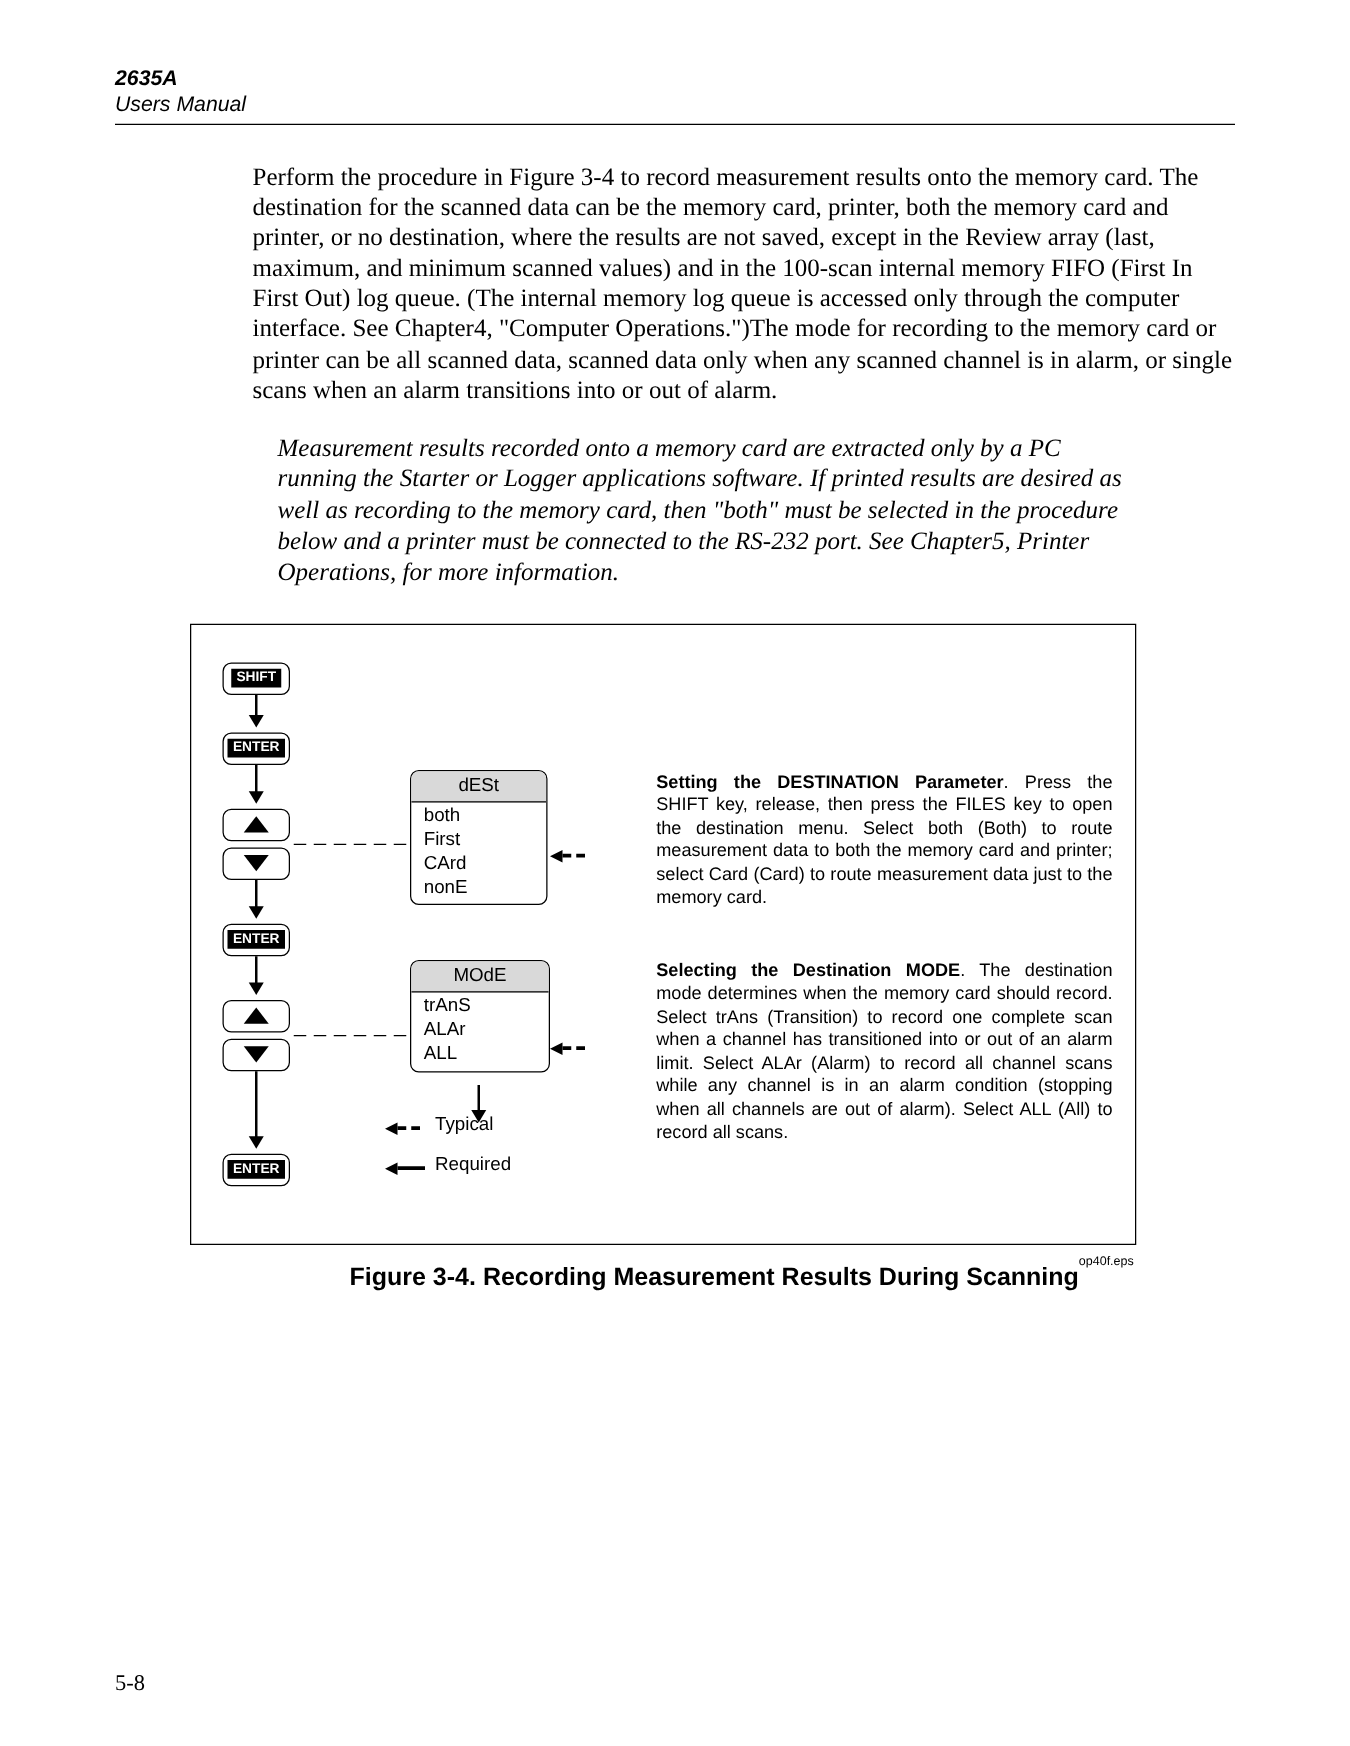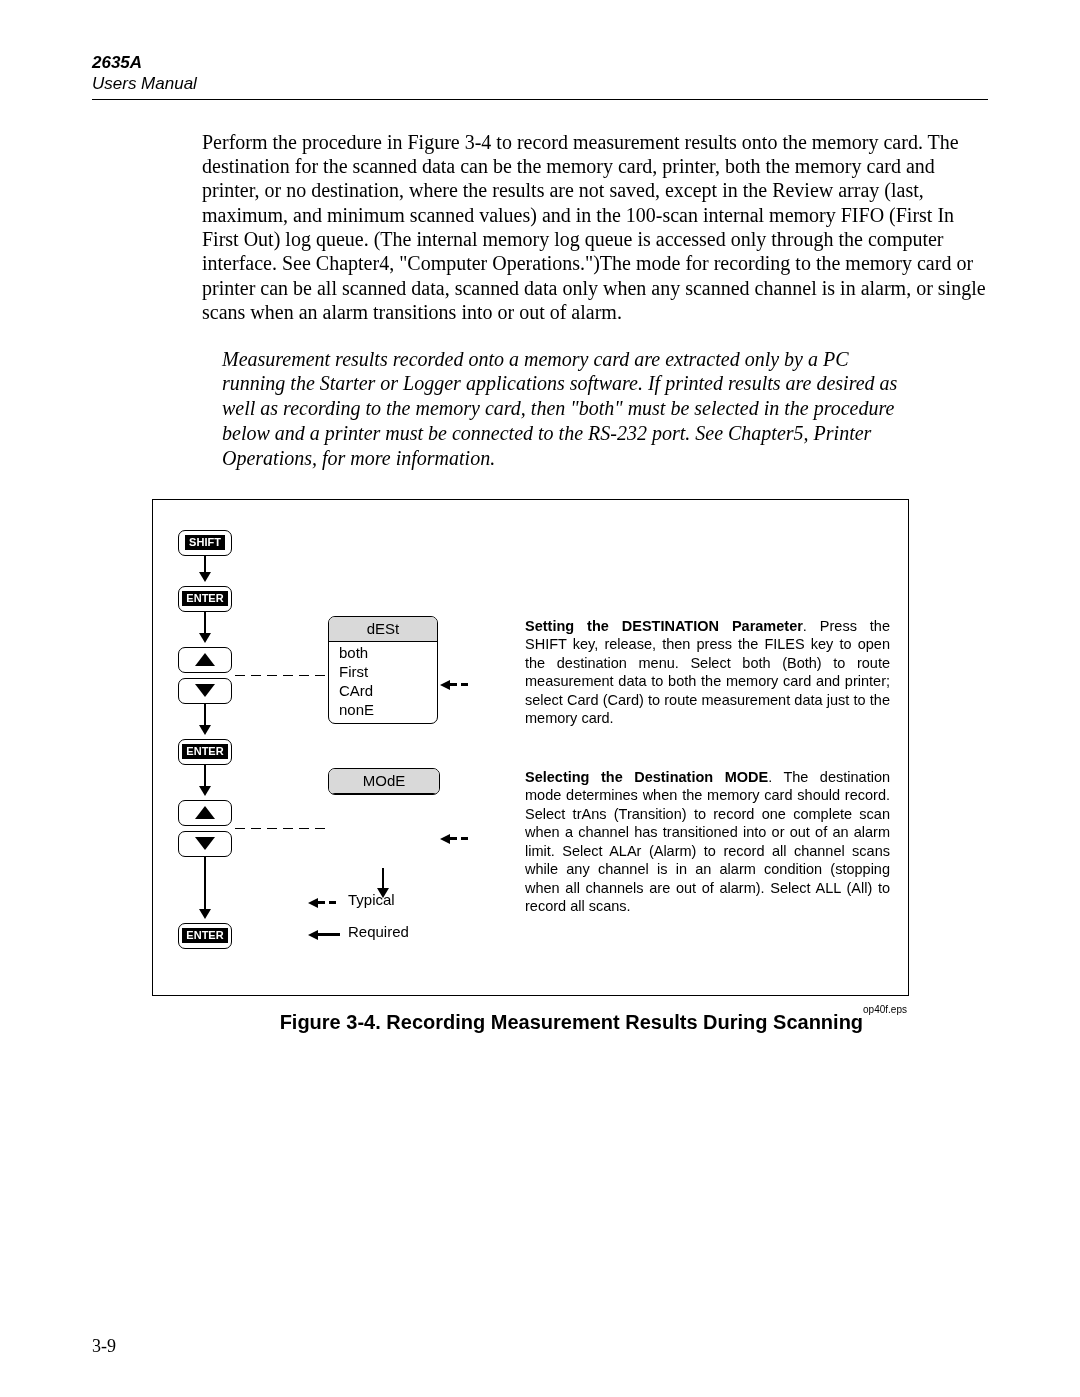--- a/index.html
+++ b/index.html
@@ -299,20 +299,25 @@
       <div class="d"></div>
         <div class="d"></div>
         <div class="d"></div>
         <div class="d"></div>
         <div class="d"></div>
         <div class="d"></div>
     </div>
 
     <div class="sel-box" style="left:175px; top:268px; width:112px;">
       <div class="sel-head">MOdE</div>
+      <div class="sel-body">
+        <div>trAnS</div>
+        <div>ALAr</div>
+        <div>ALL</div>
+      </div>
     </div>
     <div class="larrow-dashed" style="left:287px; top:334px;">
       <div class="la-head"></div>
         <div class="la-shaft-dash">
           <div class="dash"></div>
           <div class="dash"></div>
         </div>
     </div>
 
     <div class="vline" style="left:230px; top:368px; height:22px;"></div>
@@ -343,14 +348,14 @@
     </div>
     <div class="legend" style="left:195px; top:423px;text-align:center;">Required</div>
 
   </div>
 
   <div class="fig-caption-row">
     <div class="fig-caption">Figure 3-4. Recording Measurement Results During Scanning</div>
     <div class="fig-eps">op40f.eps</div>
   </div>
 
-  <div class="page-num">3-9</div>
+  <div class="page-num">5-8</div>
 </div>
 
 </body></html>

